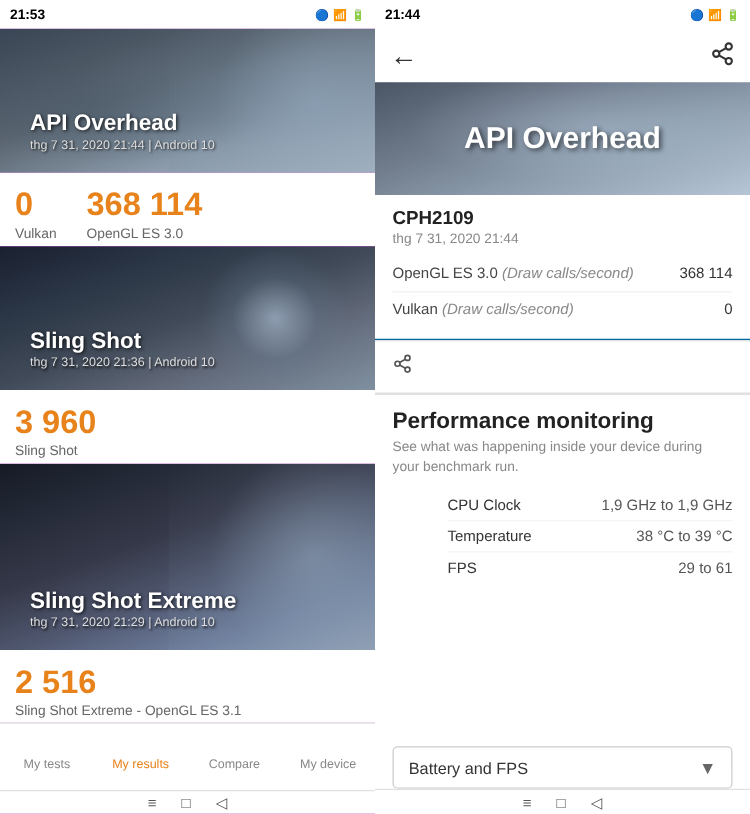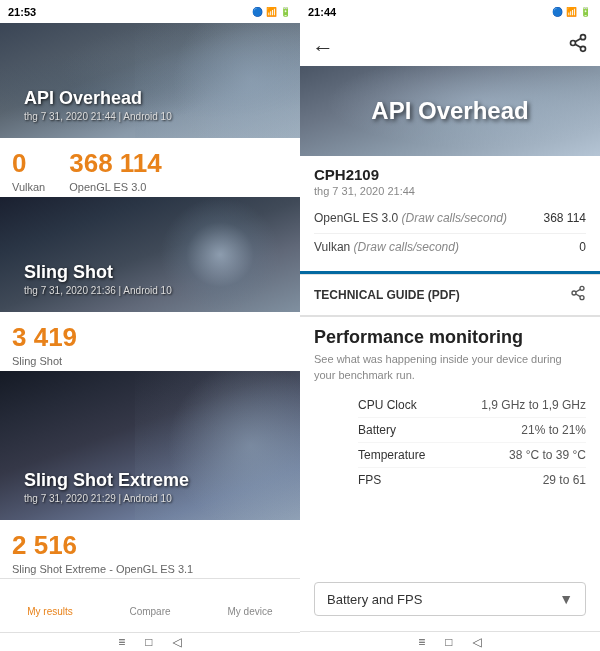--- a/index.html
+++ b/index.html
@@ -202,21 +202,21 @@
       color: white;
       font-size: 24px;
       font-weight: bold;
       text-shadow: 2px 2px 4px rgba(0,0,0,0.6);
       text-align: center;
     }
 
     .detail-section {
       background: white;
       padding: 10px 14px;
-      border-bottom: 3px solid #0369a1;
+      border-bottom: 1px solid #0369a1;
     }
 
     .device-name {
       font-size: 15px;
       font-weight: bold;
       color: #222;
     }
 
     .device-date {
       font-size: 11px;
@@ -312,21 +312,21 @@
       color: #555;
     }
 
     .dropdown-row {
       display: flex;
       align-items: center;
       justify-content: space-between;
       border: 1px solid #ccc;
       border-radius: 4px;
       padding: 8px 12px;
-      margin: 10px 14px 15px 14px;
+      margin: 10px 14px 0 14px;
       font-size: 13px;
       color: #333;
       cursor: pointer;
     }
 
     .dropdown-arrow {
       font-size: 14px;
       color: #666;
     }
 
@@ -425,40 +425,48 @@
 
   <div class="benchmark-card">
     <div class="card-bg sling-shot" style="height:115px; position:relative; background: linear-gradient(160deg, #1a2030 0%, #2a3545 25%, #404a58 50%, #606878 70%, #8090a0 100%);">
       <div class="tunnel-overlay"></div>
       <div class="card-content">
         <div class="card-title">Sling Shot</div>
         <div class="card-subtitle">thg 7 31, 2020 21:36 | Android 10</div>
       </div>
     </div>
     <div class="score-section">
-      <div class="single-score">3 419</div>
+      <div class="single-score">3 960</div>
       <div class="single-score-label">Sling Shot</div>
     </div>
   </div>
 
   <div class="benchmark-card">
     <div class="card-bg sling-shot-extreme" style="height:149px; position:relative; background: linear-gradient(160deg, #151a25 0%, #252a38 20%, #353848 40%, #505870 60%, #7080a0 80%, #9aaabf 100%);">
       <div class="card-image-overlay"></div>
       <div class="card-content">
         <div class="card-title">Sling Shot Extreme</div>
         <div class="card-subtitle">thg 7 31, 2020 21:29 | Android 10</div>
       </div>
     </div>
     <div class="score-section">
       <div class="single-score">2 516</div>
       <div class="single-score-label">Sling Shot Extreme - OpenGL ES 3.1</div>
     </div>
   </div>
 
   <div class="bottom-nav">
+    <div class="nav-item">
+      <span>
+        <svg viewBox="0 0 24 24" fill="none" stroke="#888" stroke-width="2">
+          <path d="M12 19l-7-7 1.5-1.5L12 16l9.5-9.5L23 8z"></path>
+        </svg>
+      </span>
+      <span>My tests</span>
+    </div>
     <div class="nav-item active">
       <span>
         <svg viewBox="0 0 24 24" fill="none" stroke="#e8821a" stroke-width="2">
           <circle cx="12" cy="12" r="10"></circle>
           <polyline points="12 6 12 12 16 14"></polyline>
         </svg>
       </span>
       <span style="color:#e8821a;">My results</span>
     </div>
     <div class="nav-item">
@@ -532,45 +540,40 @@
     </div>
     <div class="detail-row">
       <div class="detail-key">
         Vulkan <em>(Draw calls/second)</em>
       </div>
       <div class="detail-val">0</div>
     </div>
   </div>
 
   <div class="tech-guide-row">
-    <span class="tech-guide-label">TECHNICAL GUIDE (PDF)</span>
     <span>
       <svg width="16" height="16" viewBox="0 0 24 24" fill="none" stroke="#555" stroke-width="2">
         <circle cx="18" cy="5" r="3"></circle>
         <circle cx="6" cy="12" r="3"></circle>
         <circle cx="18" cy="19" r="3"></circle>
         <line x1="8.59" y1="13.51" x2="15.42" y2="17.49"></line>
         <line x1="15.41" y1="6.51" x2="8.59" y2="10.49"></line>
       </svg>
     </span>
   </div>
 
   <div class="perf-section">
     <div class="perf-title">Performance monitoring</div>
     <div class="perf-desc">See what was happening inside your device during your benchmark run.</div>
 
     <div class="perf-row">
       <span class="perf-key">CPU Clock</span>
       <span class="perf-val">1,9 GHz to 1,9 GHz</span>
     </div>
     <div class="perf-row">
-      <span class="perf-key">Battery</span>
-      <span class="perf-val">21% to 21%</span>
-    </div>
-    <div class="perf-row">
       <span class="perf-key">Temperature</span>
       <span class="perf-val">38 °C to 39 °C</span>
     </div>
     <div class="perf-row">
       <span class="perf-key">FPS</span>
       <span class="perf-val">29 to 61</span>
     </div>
   </div>
 
   <div class="dropdown-row">

